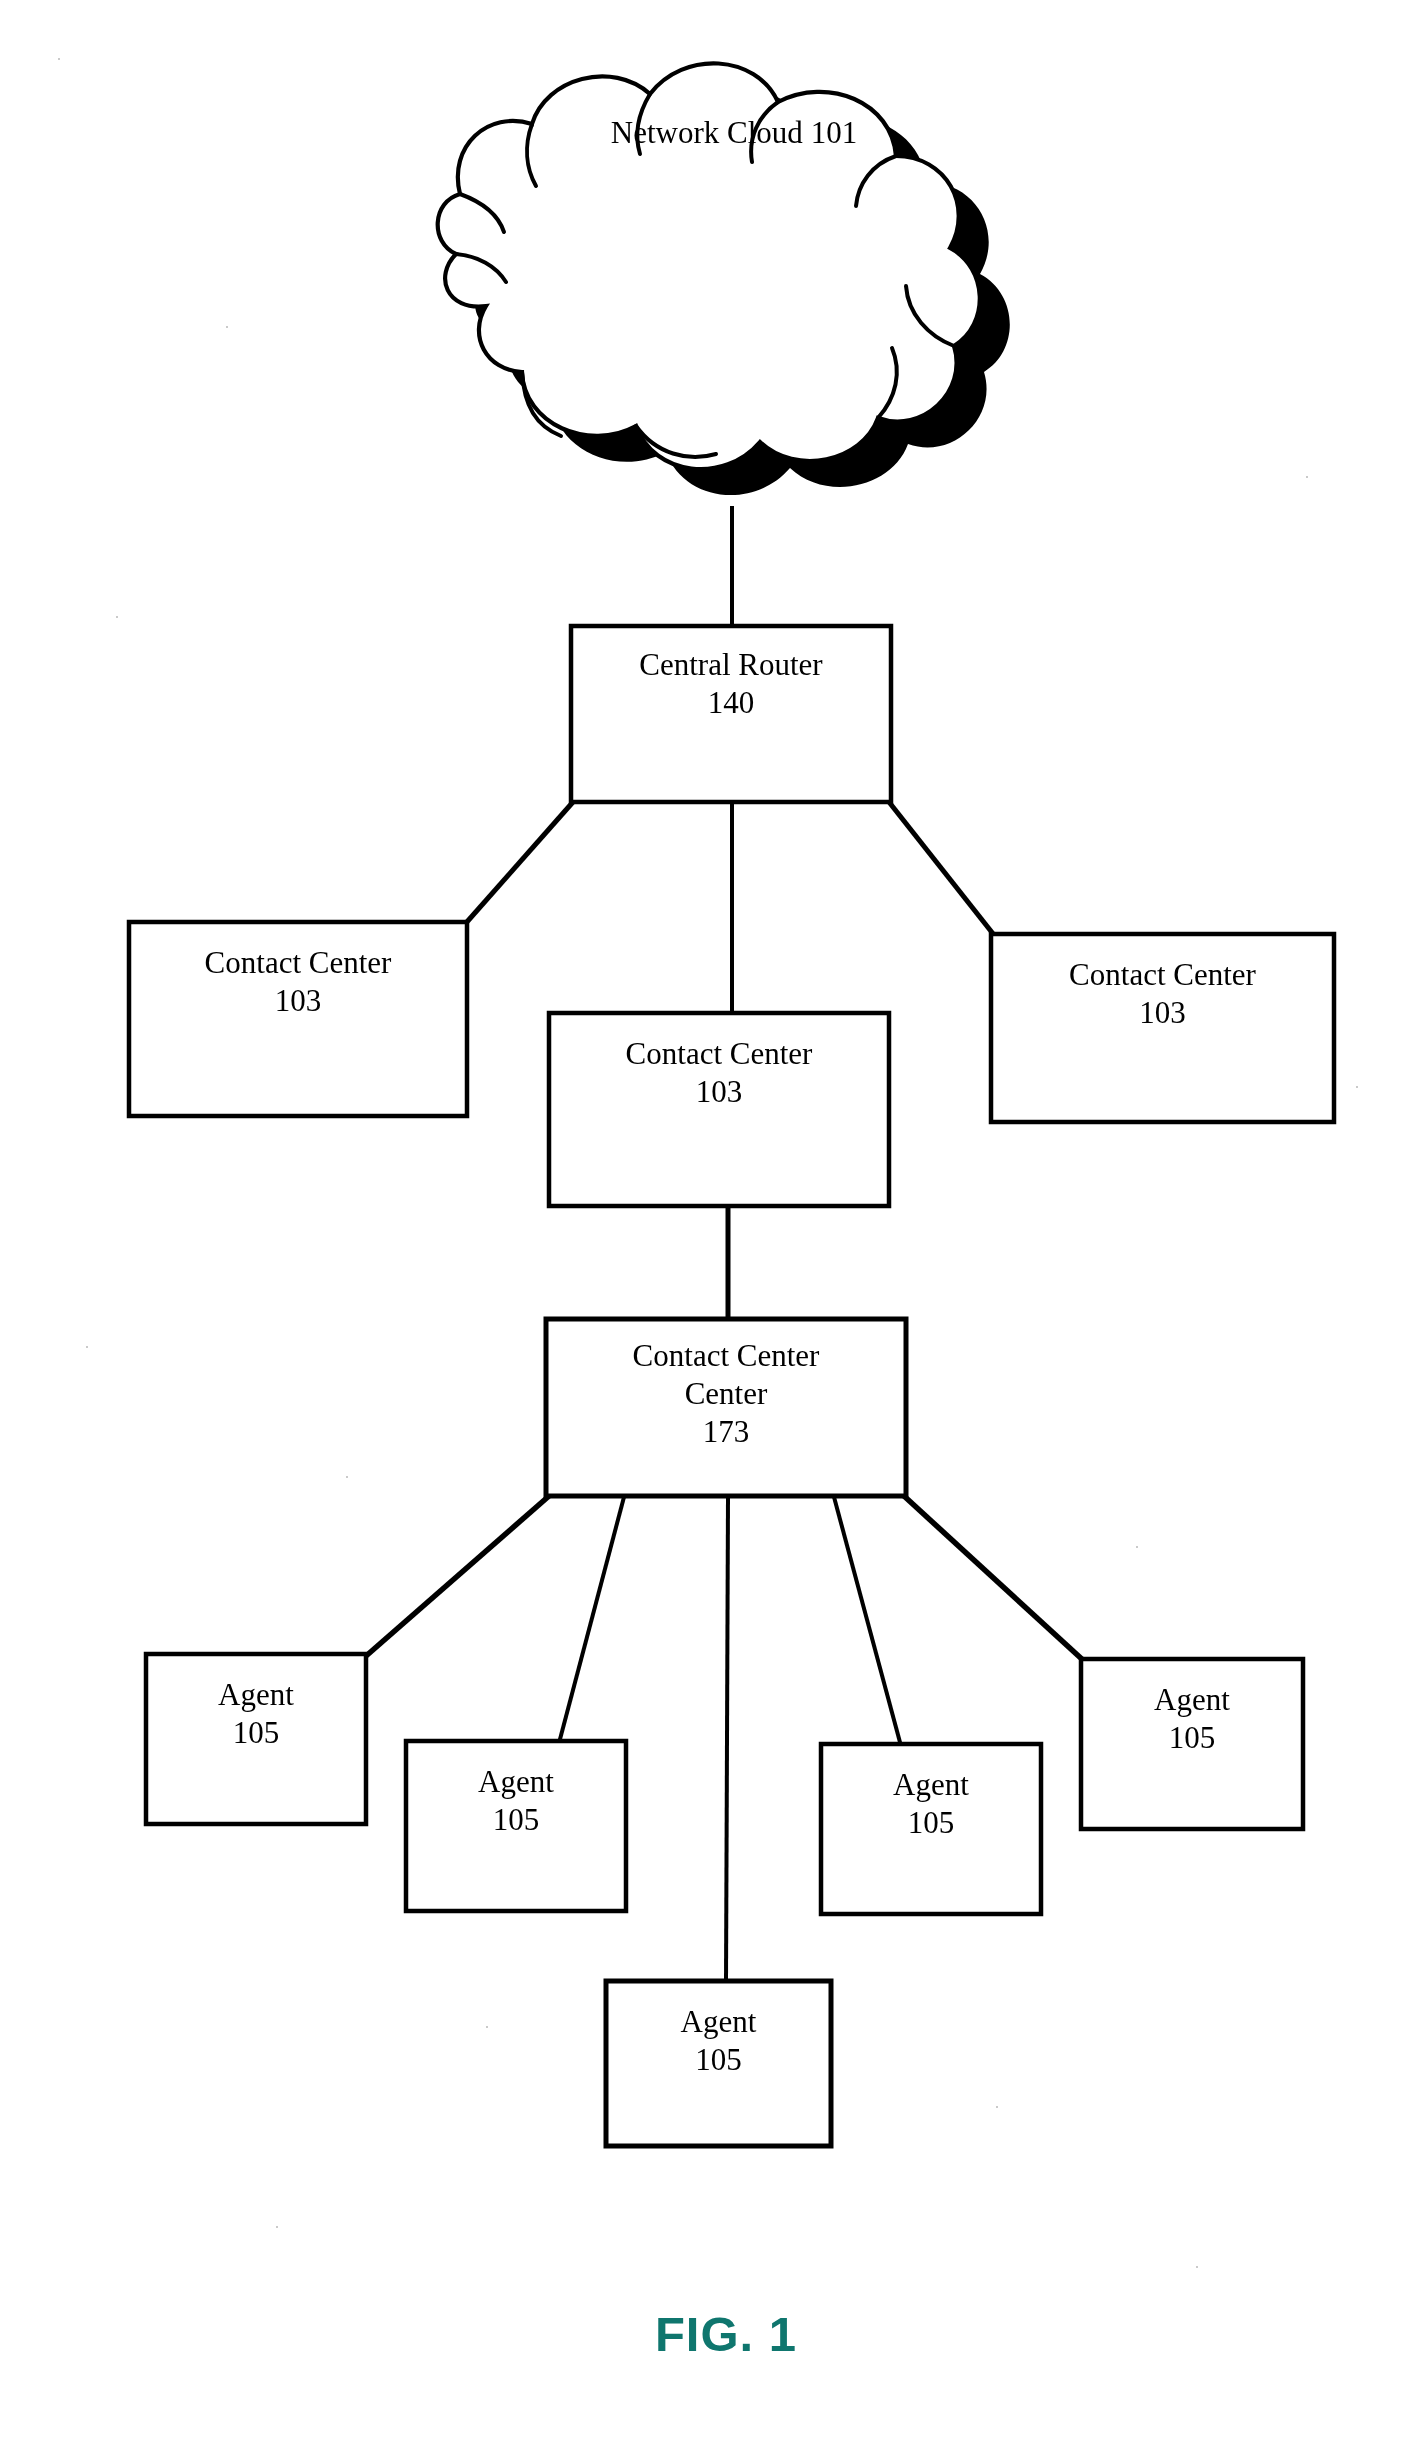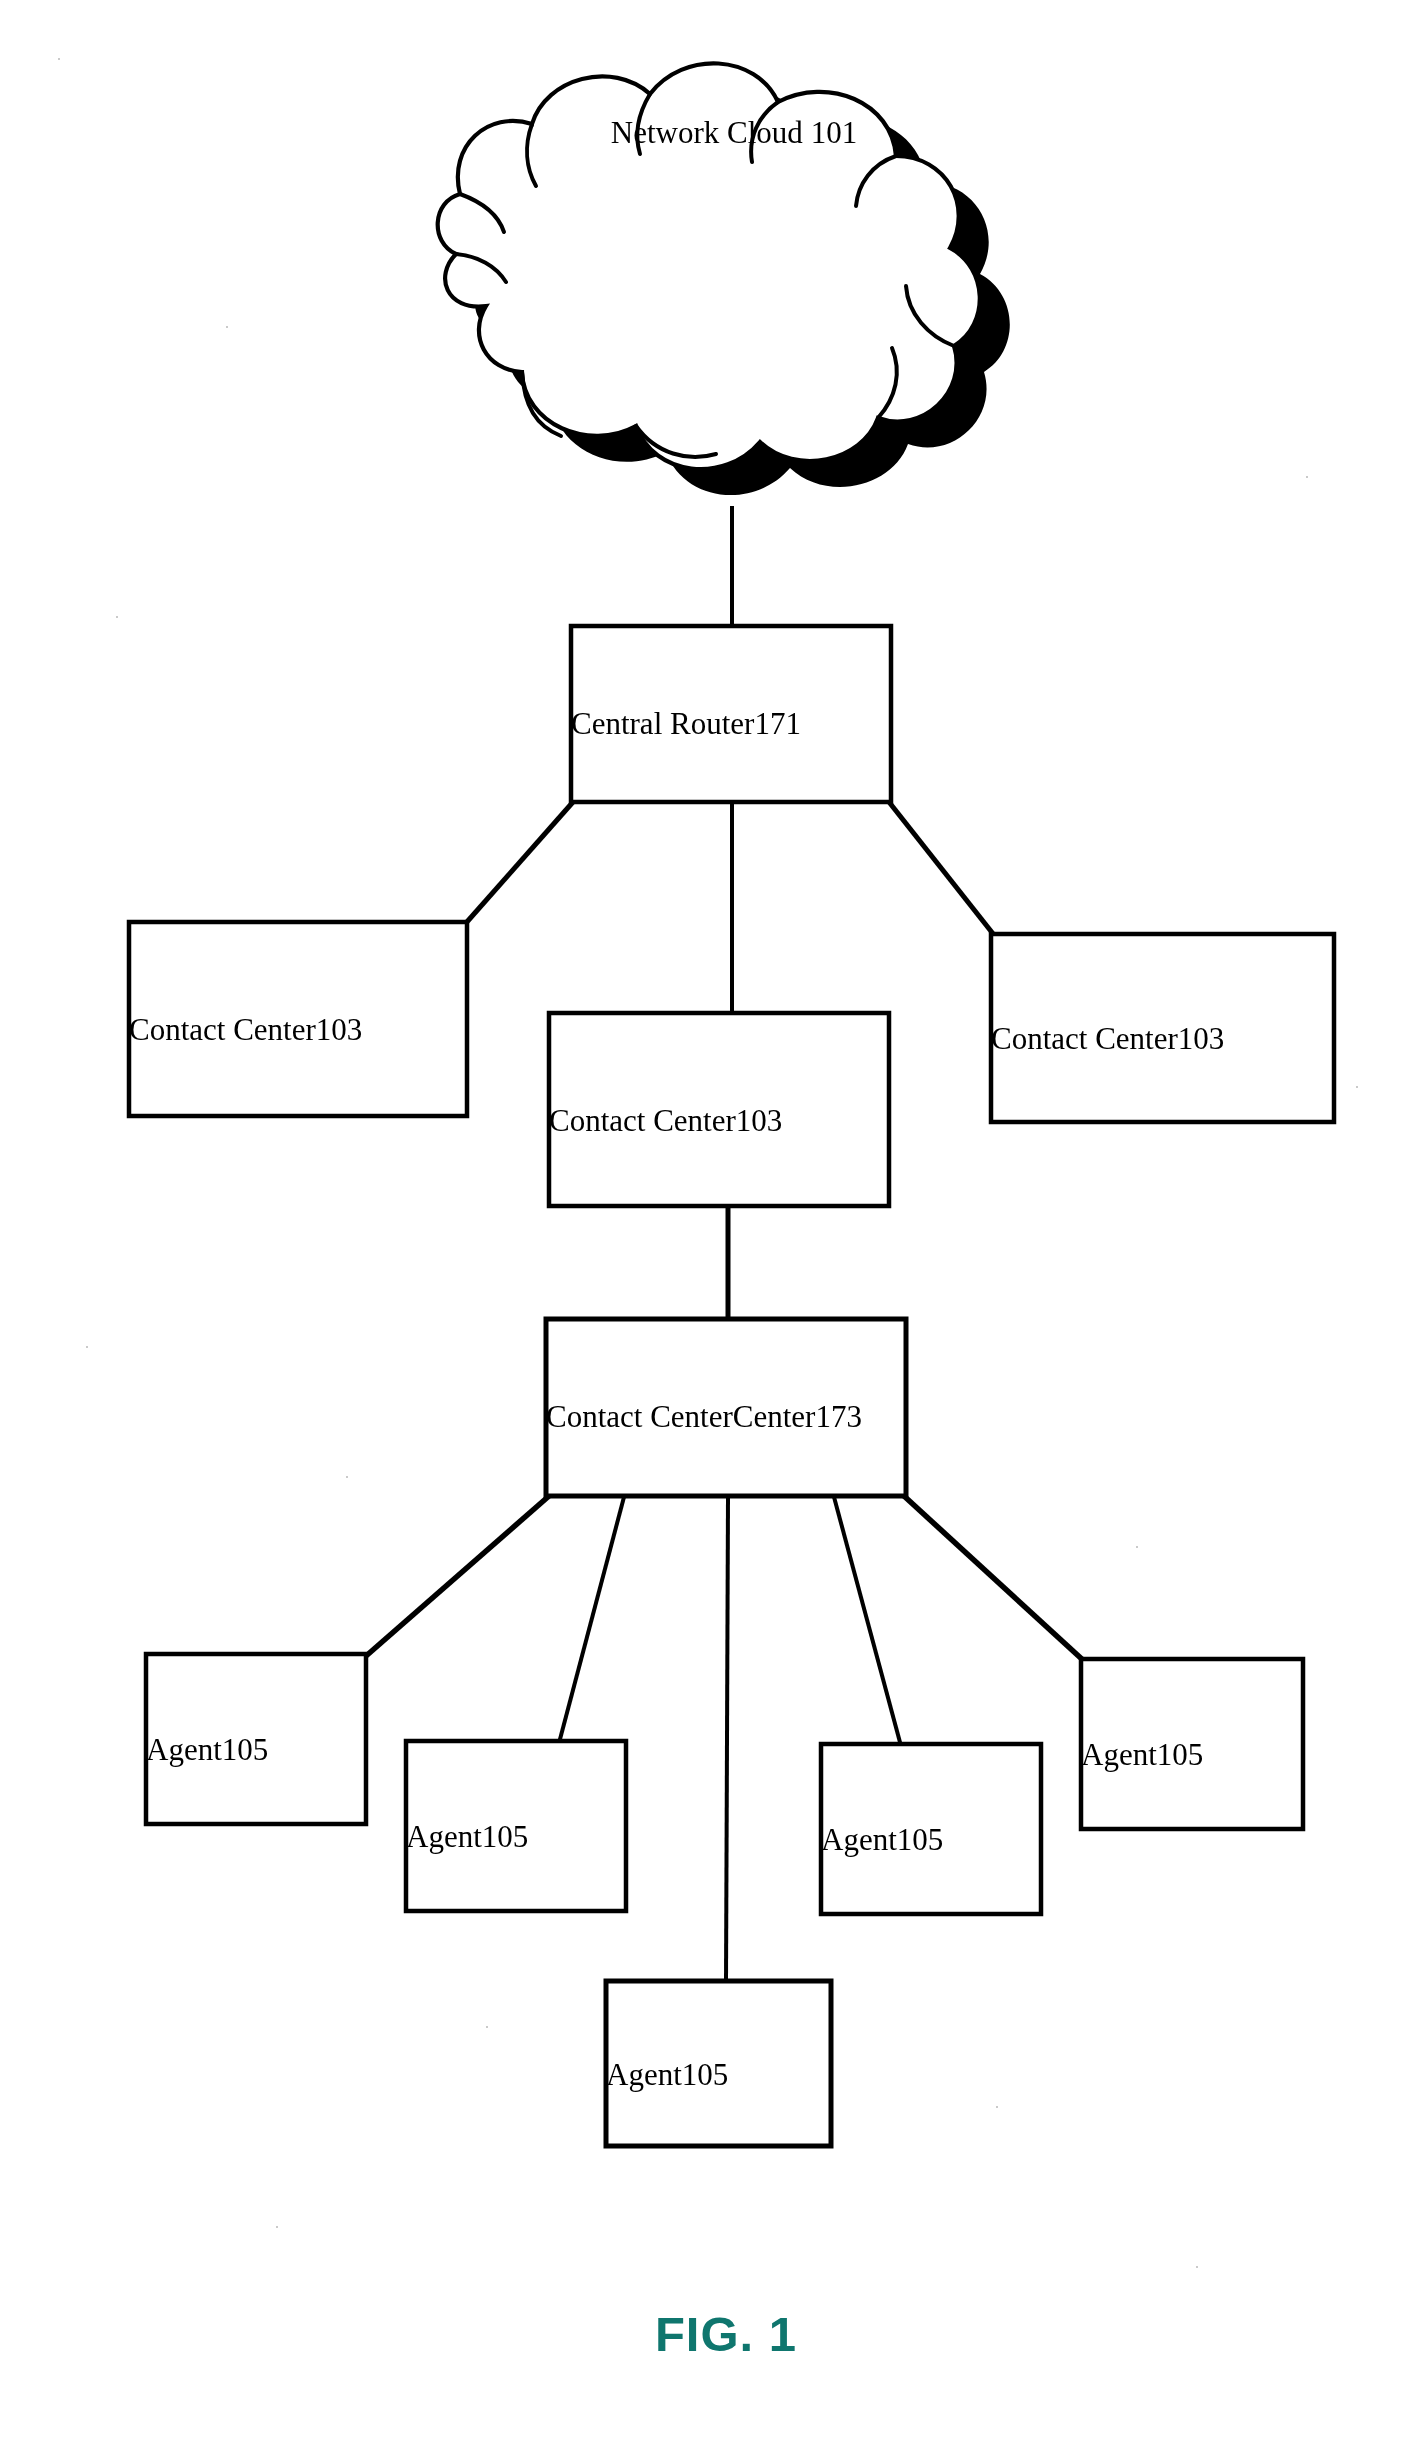--- a/index.html
+++ b/index.html
@@ -24,21 +24,21 @@
   svg#diagram {
     position: absolute;
     left: 0; top: 0;
     width: 1420px;
     height: 2451px;
     display: block;
   }
   .node-label {
     position: absolute;
     display: flex;
-    flex-direction: row;
+    flex-direction: column;
     align-items: center;
     justify-content: center;
     text-align: center;
     font-family: "Liberation Serif", "DejaVu Serif", serif;
     font-size: 31px;
     line-height: 1.22;
     color: #000000;
     box-sizing: border-box;
     pointer-events: auto;
   }
@@ -151,21 +151,21 @@
     <rect x="590" y="1975" width="225" height="165" fill="#ffffff" stroke="#000000" stroke-width="5"></rect>
   </svg>
 
   <div class="cloud-label" style="left:508px; top:108px; width:420px;">
     <span>Network Cloud</span>
     <span>101</span>
   </div>
 
   <div class="node-label" style="left:555px; top:620px; width:320px; height:176px; justify-content:flex-start; padding-top:20px;">
     <span>Central Router</span>
-    <span>171</span>
+    <span>140</span>
   </div>
 
   <div class="node-label" style="left:113px; top:916px; width:338px; height:194px; justify-content:flex-start; padding-top:22px;">
     <span>Contact Center</span>
     <span>103</span>
   </div>
 
   <div class="node-label" style="left:533px; top:1007px; width:340px; height:193px; justify-content:flex-start; padding-top:22px;">
     <span>Contact Center</span>
     <span>103</span>

